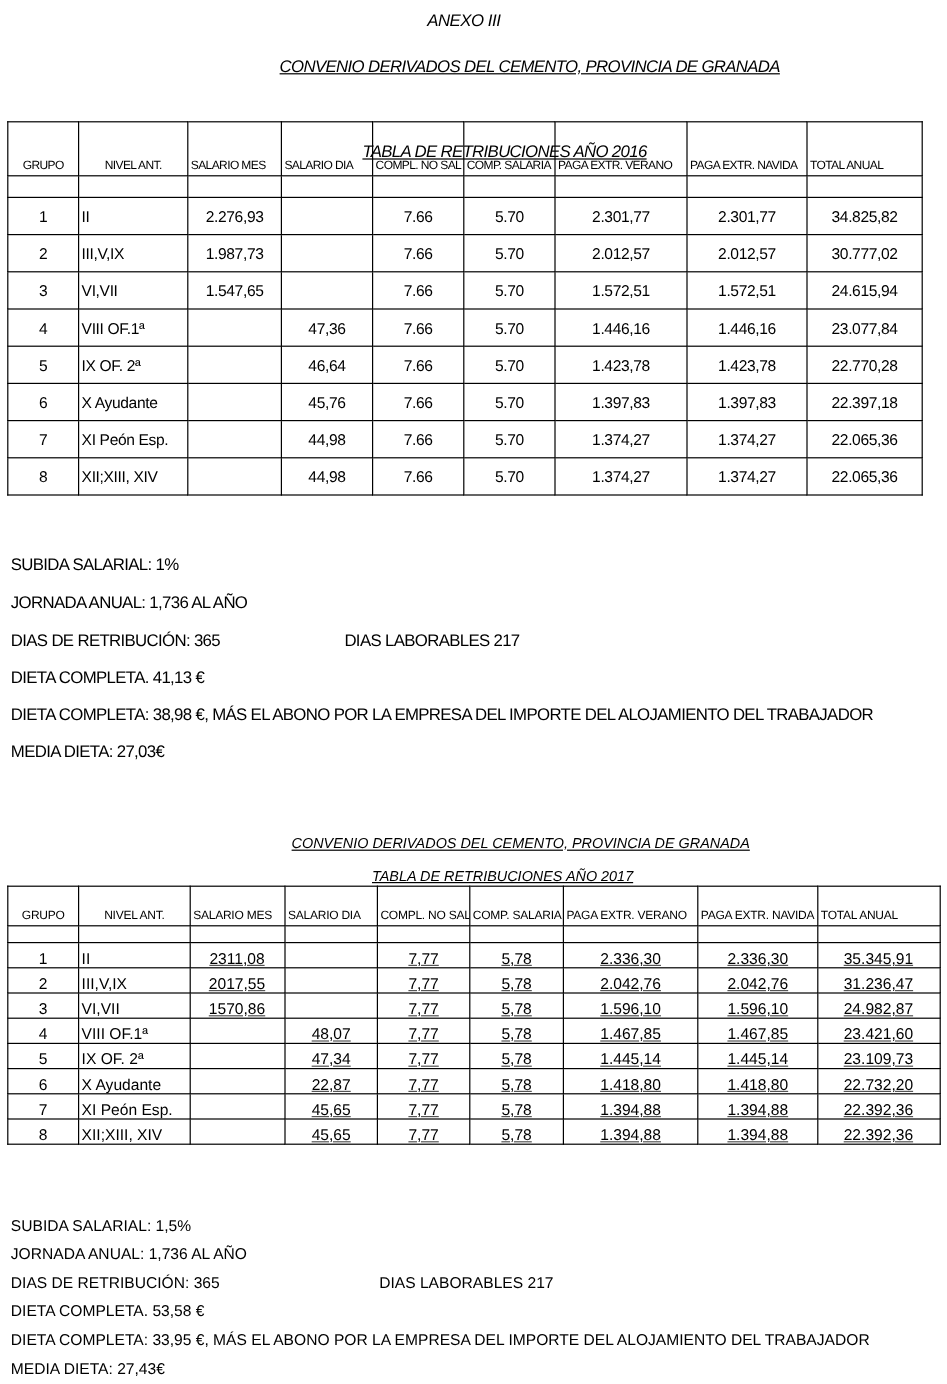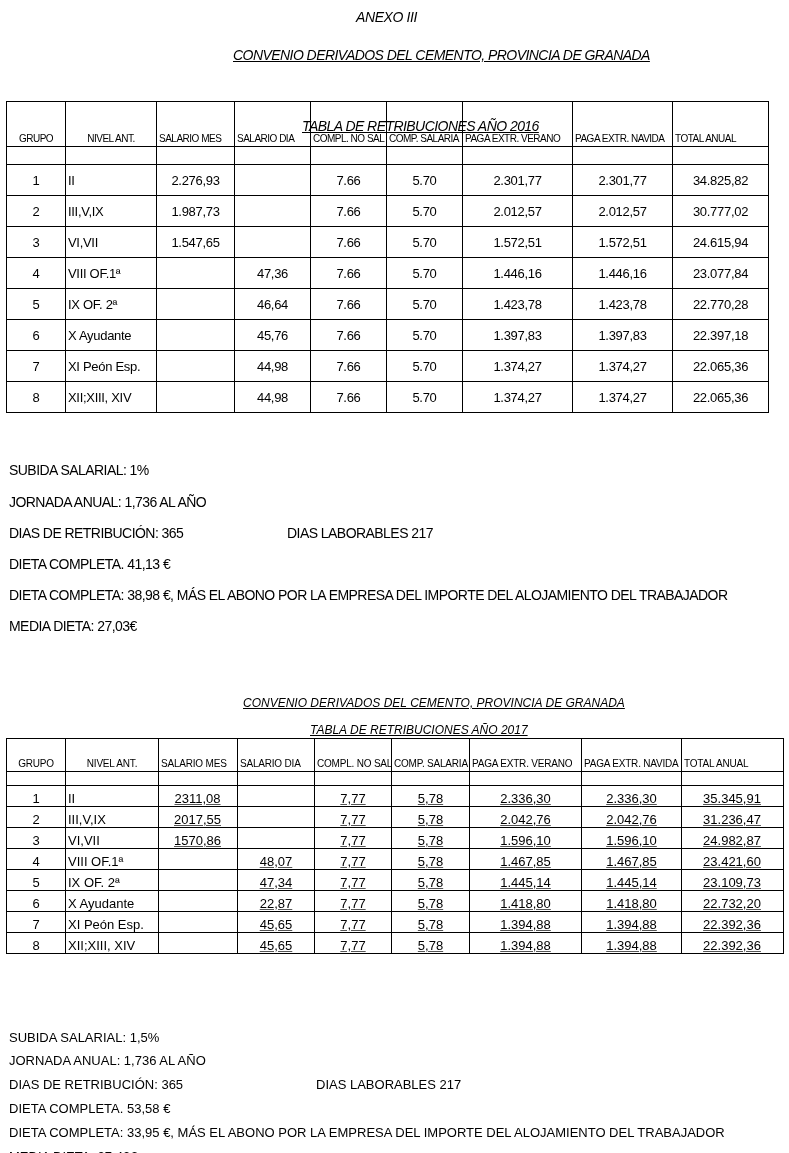--- a/index.html
+++ b/index.html
@@ -28,21 +28,21 @@
     #tab2017 tr.row td { height: 20px; font-size: 13px; letter-spacing: 0px; vertical-align: bottom; }
     #tab2017 tr.row td.num { text-decoration: underline; text-decoration-color: #555; }
 
     .c { text-align: center; }
     .l { text-align: left; padding-left: 2px !important; }
     .r { text-align: center; padding-right: 1px !important; }
 
     
     .note1 { position: absolute; left: 9px; font-family: "Liberation Sans", sans-serif; font-size: 14px; letter-spacing: -0.55px; white-space: nowrap; text-align: center; }
     
-    .note2 { position: absolute; left: 9px; font-family: "Liberation Sans", sans-serif; font-size: 13px; letter-spacing: 0px; white-space: nowrap; margin-top: 16px; }
+    .note2 { position: absolute; left: 9px; font-family: "Liberation Sans", sans-serif; font-size: 13px; letter-spacing: 0px; white-space: nowrap; }
 
     #t2-conv  { left: 243px; top: 696px; font-size: 12px; letter-spacing: 0px; }
     #t2-tabla { left: 310px; top: 723px; font-size: 12px; letter-spacing: 0px; }
   </style>
 </head>
 <body>
 
 <div id="t1-anexo" class="abs cond">ANEXO III</div>
 <div id="t1-conv" class="abs cond u">CONVENIO DERIVADOS DEL CEMENTO, PROVINCIA DE GRANADA</div>
 <div id="t1-tabla" class="abs cond u">TABLA DE RETRIBUCIONES AÑO 2016</div>

